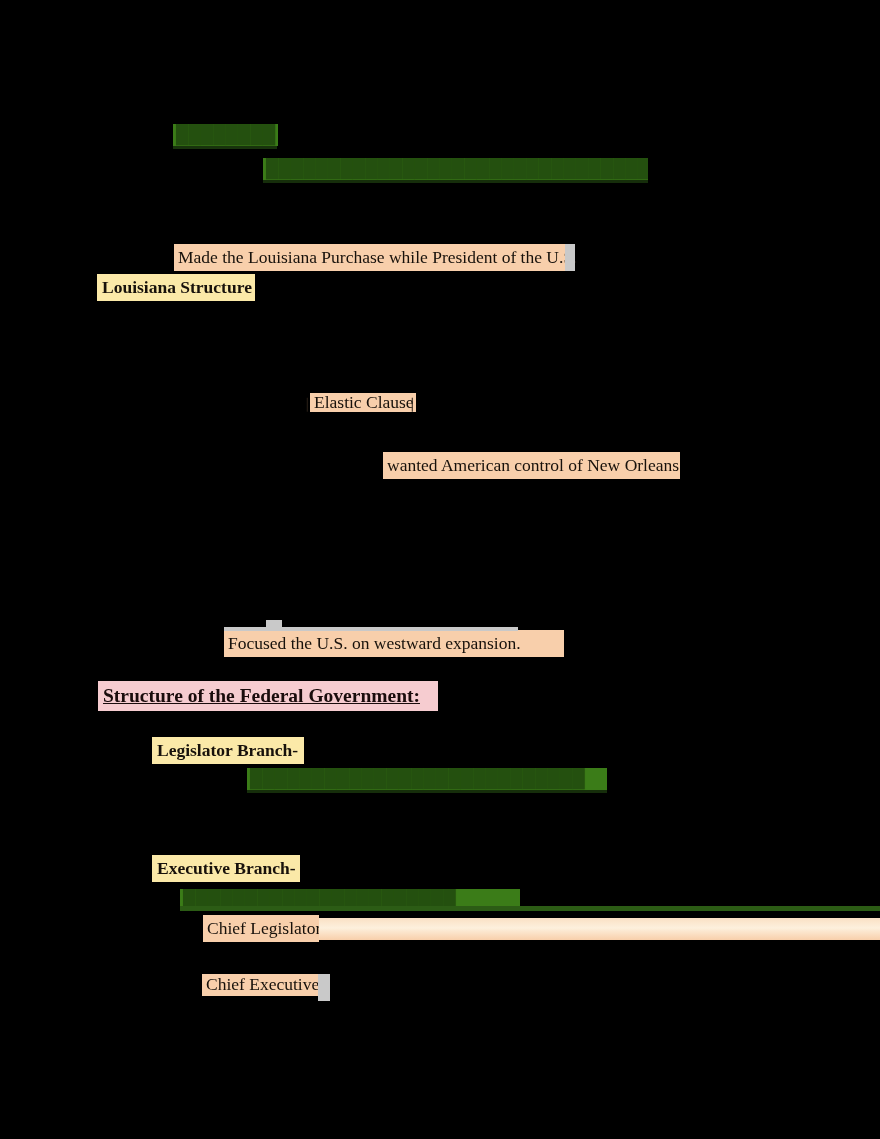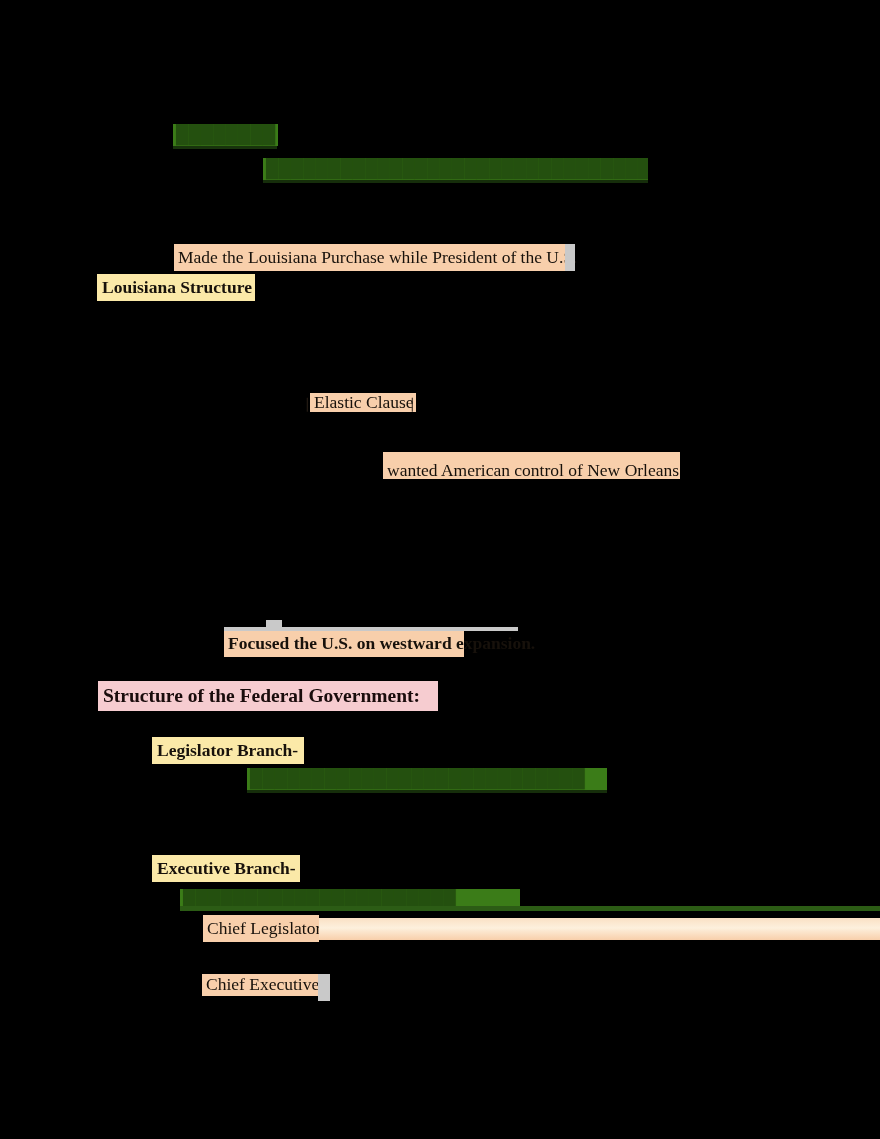--- a/index.html
+++ b/index.html
@@ -93,32 +93,32 @@
   <div class="frag hl-yellow t-bold-md" style="left:97px; top:274px; width:158px; height:27px; padding:0 5px;">
     <span>Louisiana Structure</span>
   </div>
 
   <div class="frag hl-orange t-body" style="left:310px; top:393px; width:106px; height:19px; padding:0 4px;">
     <span>Elastic Clause</span>
   </div>
   <span class="edge-glyph" style="left:305px; top:398px;">∣</span>
   <span class="edge-glyph" style="left:410px; top:398px;">∣</span>
 
-  <div class="frag hl-orange t-body" style="left:383px; top:452px; width:297px; height:27px; padding:0 4px;align-items:flex-end;">
+  <div class="frag hl-orange t-body" style="left:383px; top:452px; width:297px; height:27px; padding:0 4px;">
     <span>wanted American control of New Orleans</span>
   </div>
 
   <div class="frag hl-grey" style="left:266px; top:620px; width:16px; height:10px;"></div>
 
-  <div class="frag hl-orange t-body" style="left:224px; top:630px; width:240px; height:27px; padding:0 4px;font-weight:bold;">
+  <div class="frag hl-orange t-body" style="left:224px; top:630px; width:340px; height:27px; padding:0 4px;">
     <span>Focused the U.S. on westward expansion.</span>
   </div>
   <div class="frag hl-grey" style="left:224px; top:627px; width:294px; height:4px;"></div>
 
-  <div class="frag hl-pink t-bold-lg" style="left:98px; top:681px; width:340px; height:30px; padding:0 5px; color:#1a0c0c;">
+  <div class="frag hl-pink t-bold-lg" style="left:98px; top:681px; width:340px; height:30px; padding:0 5px; color:#1a0c0c;text-decoration:underline;">
     <span>Structure of the Federal Government:</span>
   </div>
 
   <div class="frag hl-yellow t-bold-md" style="left:152px; top:737px; width:152px; height:27px; padding:0 5px;">
     <span>Legislator Branch-</span>
   </div>
 
   <div class="frag hl-green redacted t-bold-md" style="left:247px; top:768px; width:360px; height:22px; padding:0 3px;">
     <span>███████████████████████████</span>
   </div>

